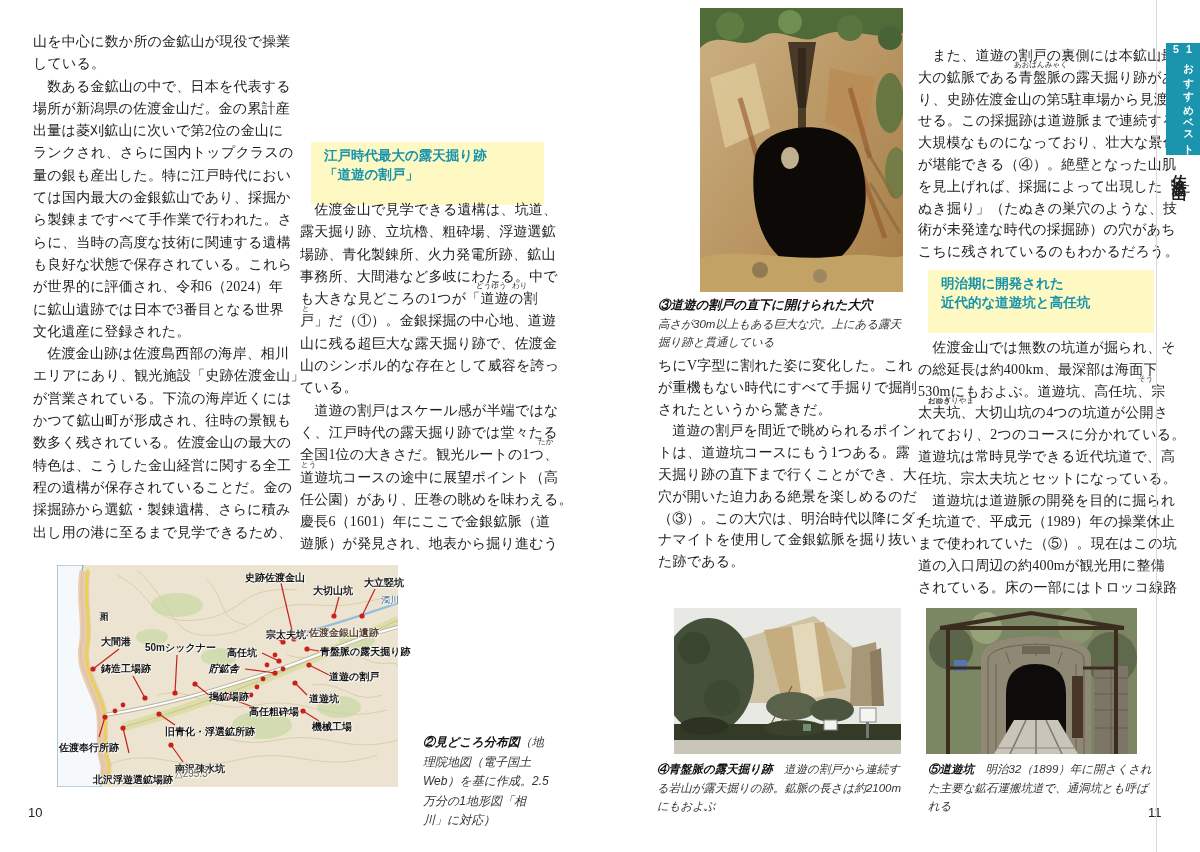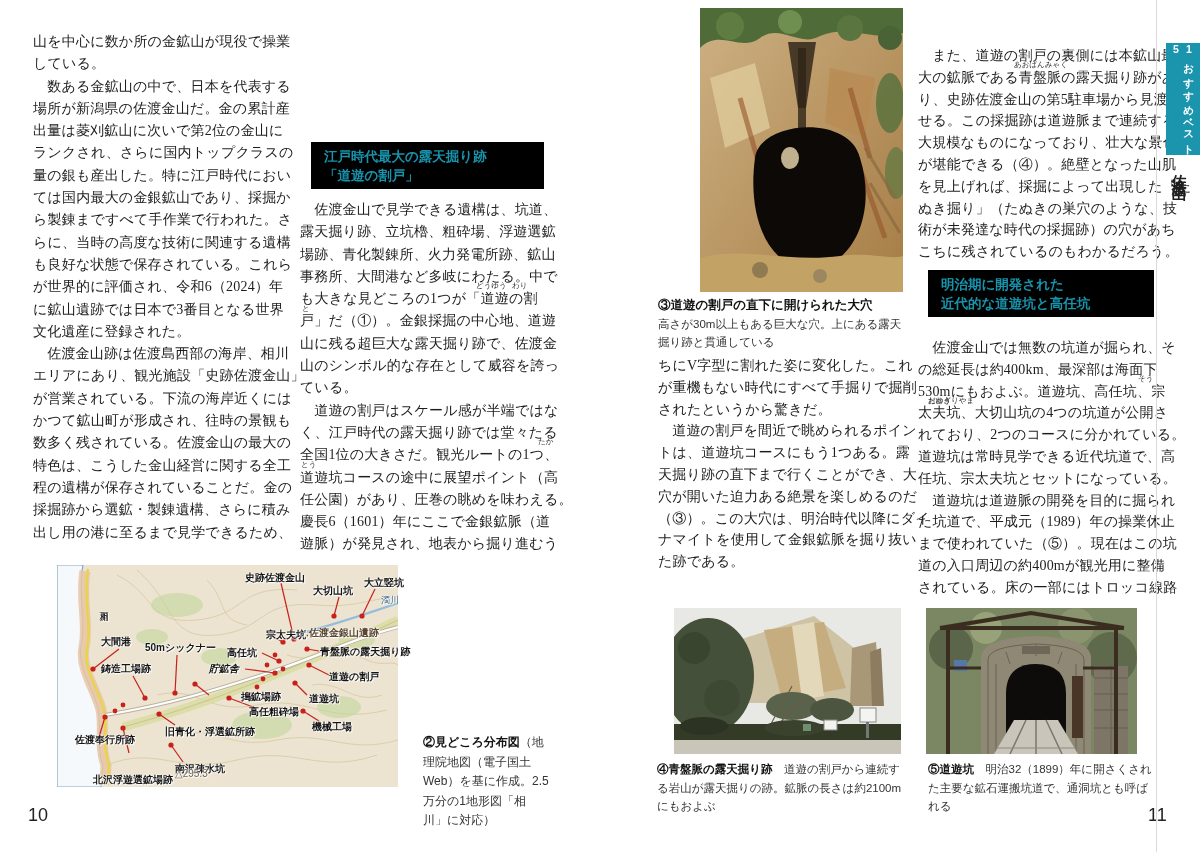--- a/index.html
+++ b/index.html
@@ -1,25 +1,25 @@
 <!DOCTYPE html>
 <html><head>
 <meta charset="utf-8">
 <style>
   html,body{margin:0;padding:0;background:#e9e9e9;}
   #page{position:relative;width:1200px;height:852px;background:#ffffff;overflow:hidden;
         font-family:"Liberation Serif",serif;}
   .jtext{position:absolute;font-family:"Liberation Serif",serif;font-size:14px;line-height:22.3px;
          color:#1d1d1d;white-space:pre;letter-spacing:.2px;}
   .lh218{line-height:21.8px;}
-  .heading{position:absolute;background:#000000;color:#1793ab;font-family:Liberation Sans, sans-serif;
-           font-weight:bold;font-size:13.5px;line-height:19px;padding:5px 0 4px 13px;white-space:pre;}
-  .cap{position:absolute;font-family:"Liberation Sans",sans-serif;font-size:11.5px;line-height:18.5px;color:#333;}
+  .heading{position:absolute;background:#fef9c3;color:#1793ab;font-family:Liberation Mono, monospace;
+           font-weight:bold;font-size:13.5px;line-height:19px;padding:5px 0 20px 13px;white-space:pre;}
+  .cap{position:absolute;font-family:"Liberation Sans",sans-serif;font-size:11.5px;line-height:18.5px;color:#333;font-style:italic;}
   .cap b{color:#111;}
-  .pagenum{position:absolute;font-family:"Liberation Sans",sans-serif;font-size:18px;color:#222;}
+  .pagenum{position:absolute;font-family:"Liberation Sans",sans-serif;font-size:13px;color:#222;}
   .vline{position:absolute;left:1156px;top:0;width:1px;height:852px;background:#d9d9d9;}
   .tab{position:absolute;left:1166px;top:43px;width:34px;height:112px;background:#1a95ad;color:#fff;
        display:flex;align-items:center;justify-content:center;}
   .tab .vt{writing-mode:vertical-rl;text-orientation:upright;font-family:"Liberation Sans",sans-serif;
        font-weight:bold;font-size:10.5px;letter-spacing:1.5px;}
   .chapter{position:absolute;left:1169px;top:162px;writing-mode:vertical-rl;text-orientation:upright;
        font-family:"Liberation Serif",serif;font-weight:bold;font-size:15px;letter-spacing:4px;color:#1d1d1d;}
   .photo{position:absolute;}
   .photo svg{display:block;}
   #map{position:absolute;left:57px;top:565px;width:341px;height:222px;}
@@ -167,25 +167,25 @@
         <circle cx="206" cy="114" r="2.4" fill="#c8211b"></circle>
         <circle cx="200" cy="122" r="2.4" fill="#c8211b"></circle>
         <circle cx="194" cy="130" r="2.4" fill="#c8211b"></circle>
         <circle cx="66" cy="140" r="2.4" fill="#c8211b"></circle>
         <circle cx="58" cy="146" r="2.4" fill="#c8211b"></circle>
       </svg>
     <div id="map-labels">
         <div class="ml" style="left: 44px; top: 70px;">大間港</div>
         <div class="ml" style="left: 88px; top: 76px;">50mシックナー</div>
         <div class="ml" style="left: 44px; top: 97px;">鋳造工場跡</div>
-        <div class="ml" style="left: 2px; top: 168px; padding-left: 16px;">佐渡奉行所跡</div>
+        <div class="ml" style="left: 2px; top: 176px;">佐渡奉行所跡</div>
         <div class="ml" style="left: 36px; top: 175px; margin-top: 33px;">北沢浮遊選鉱場跡</div>
         <div class="ml" style="left: 108px; top: 160px;">旧青化・浮選鉱所跡</div>
         <div class="ml" style="left: 118px; top: 197px; font-family: Liberation Mono, monospace;">南沢疎水坑</div>
-        <div class="ml" style="left: 152px; top: 125px; margin-left: 32px;">搗鉱場跡</div>
+        <div class="ml" style="left: 152px; top: 125px;">搗鉱場跡</div>
         <div class="ml" style="left: 192px; top: 140px;">高任粗砕場</div>
         <div class="ml" style="left: 165px; top: 63px; padding-left: 44px;">宗太夫坑</div>
         <div class="ml" style="left: 170px; top: 81px;">高任坑</div>
         <div class="ml" style="left: 152px; top: 97px; font-style: italic;">貯鉱舎</div>
         <div class="ml" style="left: 188px; top: 6px;">史跡佐渡金山</div>
         <div class="ml" style="left: 256px; top: 19px;">大切山坑</div>
         <div class="ml" style="left: 307px; top: 11px;">大立竪坑</div>
         <div class="ml" style="left: 263px; top: 80px;">青盤脈の露天掘り跡</div>
         <div class="ml" style="left: 272px; top: 105px;">道遊の割戸</div>
         <div class="ml" style="left: 252px; top: 127px;">道遊坑</div>

